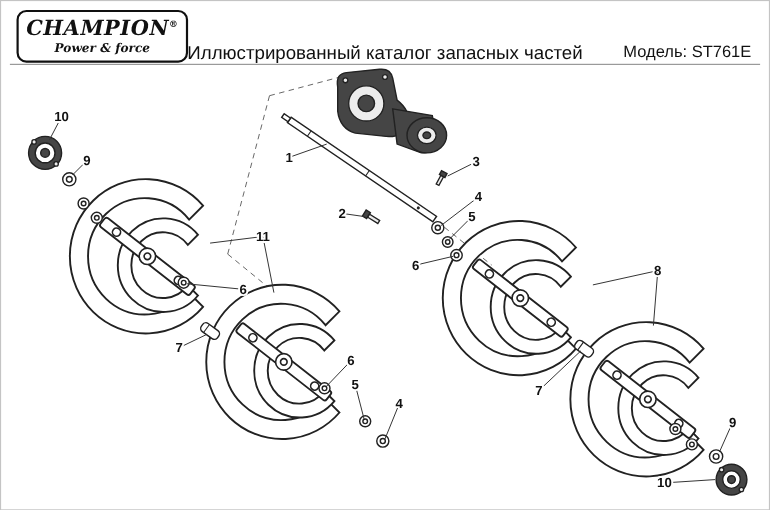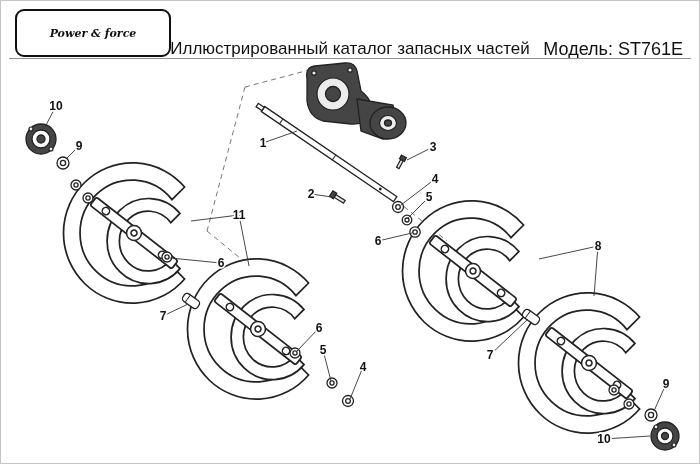--- a/index.html
+++ b/index.html
@@ -13,21 +13,21 @@
     position:absolute;left:14px;top:8px;width:152px;height:44px;
     border:2px solid #101010;border-radius:9px;background:#fff;
     display:flex;flex-direction:column;align-items:center;justify-content:center;
   }
   .logo-name{font-family:"DejaVu Serif",serif;font-weight:bold;font-style:italic;
     font-size:19px;line-height:1;letter-spacing:.5px;white-space:nowrap;}
   .logo-reg{font-size:8px;vertical-align:super;font-style:normal;}
   .logo-tagline{font-family:"DejaVu Serif",serif;font-style:italic;font-weight:bold;
     font-size:11px;margin-top:1px;}
   .title{position:absolute;left:0;right:0;top:38px;text-align:center;font-size:17px;}
-  .model{position:absolute;right:16px;top:38px;font-size:18px;text-align:right;}
+  .model{position:absolute;right:16px;top:38px;font-size:15px;text-align:right;}
   .header-rule{position:absolute;left:8px;right:8px;top:57px;border-top:1px solid #8f8f8f;height:0;}
   
   .diagram{position:absolute;left:0;top:60px;}
   .rib{fill:#fff;stroke:#222;stroke-width:1.5;}
   .w{fill:#fff;stroke:#222;stroke-width:1.3;}
   .dk{fill:#454545;stroke:#222;stroke-width:1.3;}
   .lt{fill:#ececec;stroke:#222;stroke-width:1.2;}
   .guides line{stroke:#666;stroke-width:.9;stroke-dasharray:5 4;}
   .leader{stroke:#333;stroke-width:.9;}
   .callout{
@@ -35,20 +35,23 @@
     fill:#111;text-anchor:middle;paint-order:stroke;stroke:#fff;stroke-width:3.5px;
     stroke-linejoin:round;
   }
 </style>
 </head>
 <body>
 
 <div class="page">
 
   <div class="logo-box">
+    <div class="logo-name">
+      <span>CHAMPION</span><sup class="logo-reg">®</sup>
+    </div>
     <div class="logo-tagline">Power &amp; force</div>
   </div>
 
   <div class="title">Иллюстрированный каталог запасных частей</div>
   <div class="model">Модель: ST761E</div>
   <div class="header-rule"></div>
 
   <svg id="diagram-svg" class="diagram" width="700" height="404" viewBox="0 0 700 404" xmlns="http://www.w3.org/2000/svg">
     <defs>
       <g id="auger">

